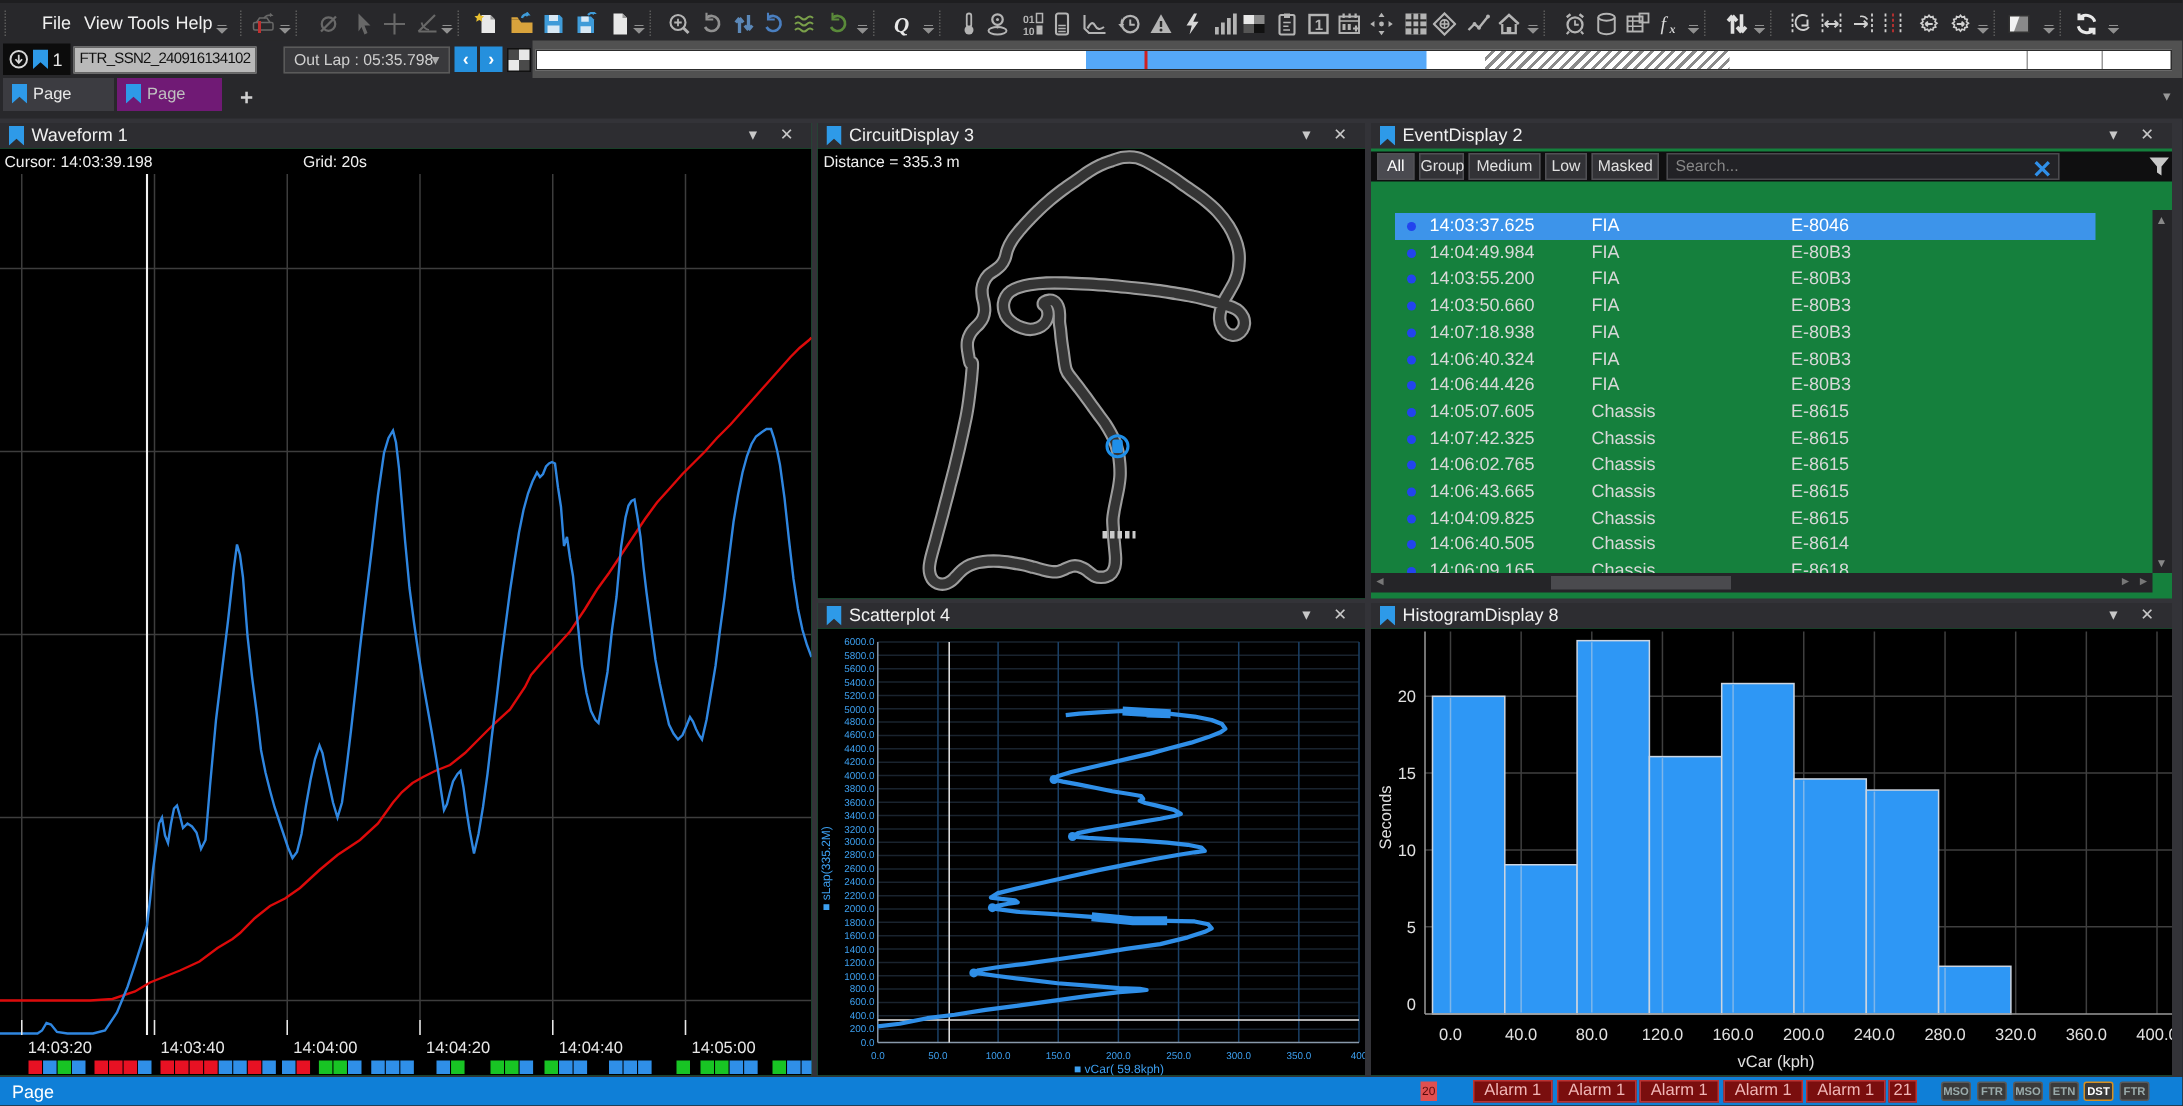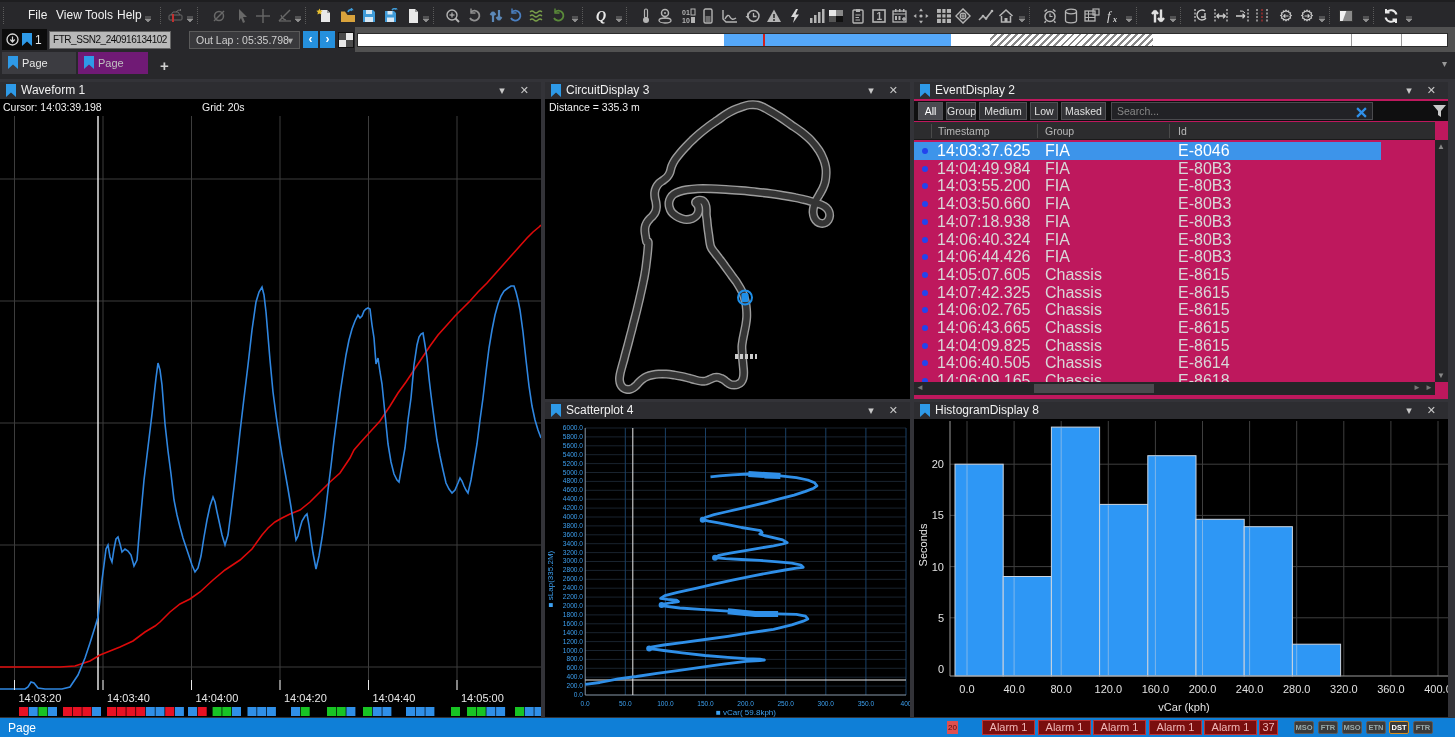--- a/index.html
+++ b/index.html
@@ -10,30 +10,30 @@
 #transport{position:absolute;left:0;top:27px;width:1455px;height:25px;background:#28282b}
 #transport .rightstrip{position:absolute;left:355px;top:0;width:1100px;height:25px;background:#515151}
 #transport .blackbox{position:absolute;left:2px;top:2px;width:45px;height:21px;background:#0c0c0c}
 #sessionbox{position:absolute;left:49px;top:4px;width:122px;height:18px;background:#b9b9b9;border:1px solid #666;color:#111;font-size:10px;letter-spacing:-0.45px;line-height:16px;padding-left:3px;white-space:nowrap;overflow:hidden;white-space:nowrap}
 #lapbox{position:absolute;left:189px;top:4px;width:111px;height:18px;background:#39393c;border:1px solid #5a5a5a;color:#cfcfcf;font-size:10.5px;line-height:16px;padding-left:6px}
 .bluebtn{position:absolute;top:4px;width:15px;height:17px;background:#2590dd;color:#fff;font-weight:bold;font-size:12px;text-align:center;line-height:16px}
 #timeline{position:absolute;left:357px;top:6px;width:1091px;height:14px;background:#fff;border:1px solid #2c2c2c}
 #tabbar{position:absolute;left:0;top:52px;width:1455px;height:27px;background:#28282b}
 .tab{position:absolute;top:0;height:22px;font-size:11px;color:#e8e8e8;padding-left:20px;padding-right:24px;line-height:22px}
 #content{position:absolute;left:0;top:79px;width:1455px;height:639px;background:#333338}
-.panel{position:absolute;background:#be185d}
+.panel{position:absolute;background:#15803d}
 .ptitle{position:absolute;left:0;top:0;width:100%;height:17px;background:#2d2d31;color:#f0f0f0;font-size:12px;line-height:17px;padding-left:21px}
 .ptitle .pbtns{position:absolute;right:6px;top:0;color:#c8c8c8;font-size:11px;letter-spacing:6px}
 .pcontent{position:absolute;left:0;top:17px}
 .filterrow{position:absolute;left:0;top:2px;width:534px;height:20px;background:#0f0f10}
 .fbtn{position:absolute;top:1px;height:18px;background:#323236;border:1px solid #505054;color:#e0e0e0;font-size:10.5px;text-align:center;line-height:16px}
 .searchbox{position:absolute;left:197px;top:1px;width:262px;height:18px;background:#222226;border:1px solid #4a4a4e;color:#888;font-size:10.5px;line-height:16px;padding-left:5px}
 .evheader{position:absolute;left:0;top:23px;width:521px;height:18px;background:#2c2c2e;color:#b8b8b8;font-size:10.5px;line-height:18px;border-bottom:1px solid #1a1a1a}
 .hsep{position:absolute;top:2px;width:1px;height:14px;background:#4a4a4a}
-.evrow{position:absolute;left:0;width:467px;height:17.7px;color:#d8d8d8;font-size:16px;line-height:17.7px}
+.evrow{position:absolute;left:16px;width:467px;height:17.7px;color:#d8d8d8;font-size:12px;line-height:17.7px}
 .evrow.sel{background:#3d94ea;color:#fff}
 .evrow .dot{position:absolute;left:8px;top:6px;width:6px;height:6px;border-radius:50%;background:#2244ee}
 .evrow .c1{position:absolute;left:23px}.evrow .c2{position:absolute;left:131px}.evrow .c3{position:absolute;left:264px}
 .evhscroll{position:absolute;left:0;top:283px;width:521px;height:13px;background:#252528}
 .evhscroll .thumb{position:absolute;left:120px;top:2px;width:120px;height:9px;background:#4a4a4e}
 .evhscroll .arr{position:absolute;top:1px;color:#777;font-size:8px}
 .evvscroll{position:absolute;left:521px;top:41px;width:13px;height:242px;background:#252528}
 #statusbar{position:absolute;left:0;top:718px;width:1455px;height:19px;background:#0f7fd7;color:#fff;font-size:12px}
 .alarm{position:absolute;top:2px;width:53px;height:15px;background:#7a0e0e;border:1px solid #b33;color:#f0b6b6;font-size:11px;text-align:center;line-height:13px}
 .sgray{position:absolute;top:3px;width:20px;height:13px;background:#3a3a3a;border:1px solid #5a5a5a;border-radius:2px;color:#9aa;font-weight:bold;font-size:7.5px;text-align:center;line-height:11px}
@@ -478,28 +478,20 @@
 <span class="fbtn" style="left:65px;width:48px">Medium</span>
 <span class="fbtn" style="left:116px;width:28px">Low</span>
 <span class="fbtn" style="left:147px;width:45px">Masked</span>
 <span class="searchbox">Search...<svg width="11" height="11" style="position:absolute;right:5px;top:4px" viewBox="0 0 10 10">
                 <path d="M1,1 L9,9 M9,1 L1,9" stroke="#2f8fe8" stroke-width="2"></path>
               </svg></span>
 <svg width="15" height="14" style="position:absolute;left:518px;top:3px" viewBox="0 0 15 14">
               <path d="M1,1 h13 l-5,6 v6 l-3,-2 v-4 z" fill="#c8c8c8"></path>
             </svg>
 </div>
-<div class="evheader">
-            <span style="position:absolute;left:24px">Timestamp</span>
-            <span style="position:absolute;left:131px">Group</span>
-            <span style="position:absolute;left:264px">Id</span>
-<span class="hsep" style="left:17px"></span>
-            <span class="hsep" style="left:123px"></span>
-            <span class="hsep" style="left:255px"></span>
-          </div>
 <div style="position:absolute;left:0;top:0;width:521px;height:300px;overflow:hidden">
             <div class="evrow sel" style="top:43.0px">
               <span class="dot"></span>
               <span class="c1">14:03:37.625</span>
               <span class="c2">FIA</span>
               <span class="c3">E-8046</span>
             </div>
             <div class="evrow" style="top:60.7px">
               <span class="dot"></span>
               <span class="c1">14:04:49.984</span>
@@ -752,20 +744,20 @@
 </div>
 </div>
 <div id="statusbar">
 <span style="position:absolute;left:8px;top:3px">Page</span>
 <span style="position:absolute;left:947px;top:3px;width:11px;height:13px;background:#e05050;color:#5a0a0a;font-size:8px;text-align:center;line-height:13px">20</span>
 <span class="alarm" style="left:982px">Alarm 1</span>
 <span class="alarm" style="left:1038px">Alarm 1</span>
 <span class="alarm" style="left:1093px">Alarm 1</span>
 <span class="alarm" style="left:1149px">Alarm 1</span>
 <span class="alarm" style="left:1204px">Alarm 1</span>
-<span class="alarm" style="left:1259px;width:19px">37</span>
+<span class="alarm" style="left:1259px;width:19px">21</span>
 <span class="sgray" style="left:1294px">MSO</span>
 <span class="sgray" style="left:1318px">FTR</span>
 <span class="sgray" style="left:1342px">MSO</span>
 <span class="sgray" style="left:1366px">ETN</span>
 <span class="sgray" style="left:1389px;border-color:#d89020;color:#fff">DST</span>
 <span class="sgray" style="left:1413px">FTR</span>
 </div>
 </div>
 </body></html>

